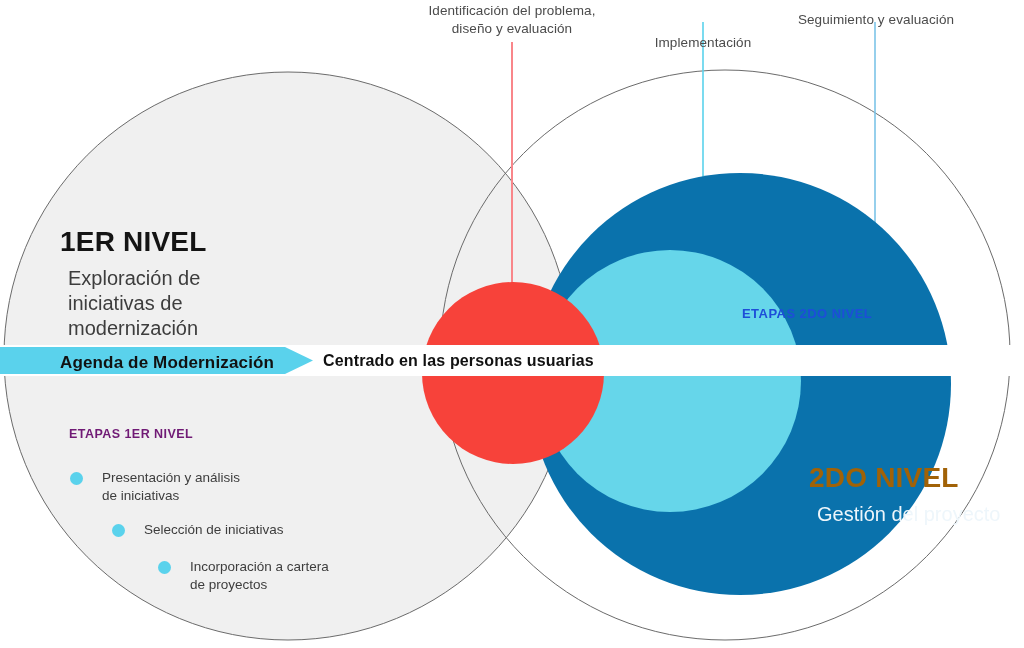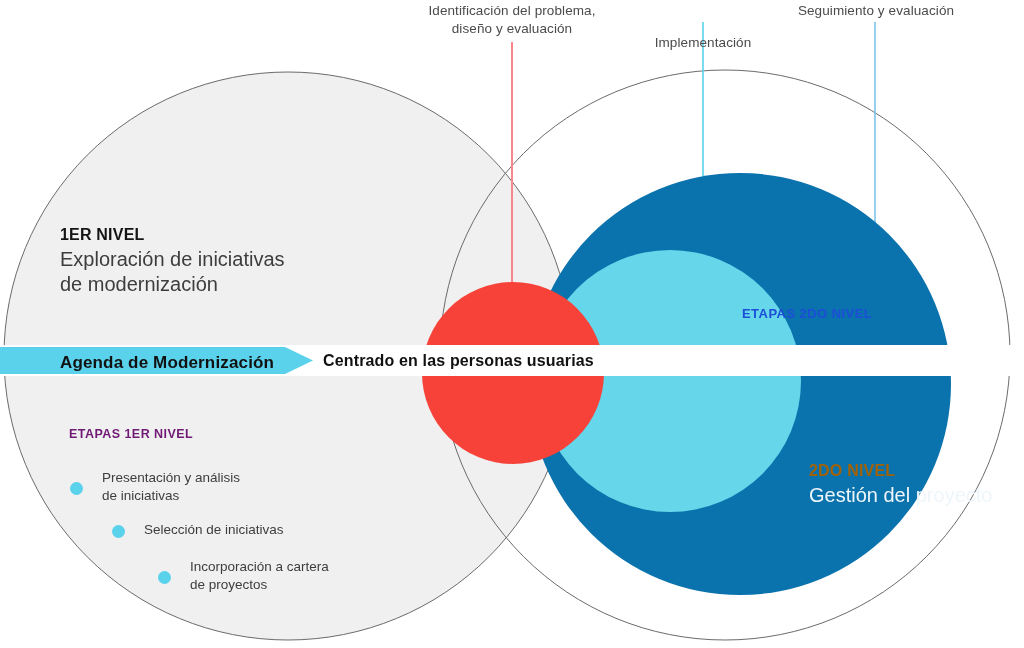--- a/index.html
+++ b/index.html
@@ -17,38 +17,38 @@
     position:absolute;
     font-size:13.5px;
     color:#4b4b4b;
     text-align:center;
     line-height:1.35;
     letter-spacing:0.1px;
     white-space:pre-line;
   }
   #lbl-identificacion{left:397px;top:2px;width:230px;}
   #lbl-implementacion{left:603px;top:2px;width:200px;margin-top:32px;}
-  #lbl-seguimiento{left:766px;top:2px;width:220px;}
+  #lbl-seguimiento{left:766px;top:11px;width:220px;}
 
   
   .lvl-block{position:absolute;}
   #lvl1-block{left:60px;top:226px;width:240px;}
   .lvl-title{
-    font-size:16px;font-weight:bold;color:#141414;letter-spacing:0.2px;
+    font-size:28px;font-weight:bold;color:#141414;letter-spacing:0.2px;
     margin:0 0 3px 0;line-height:1.15;
   }
   .lvl-sub{
-    font-size:20px;color:#3d3d3d;line-height:1.25;margin:0;font-weight:400;
+    font-size:20px;color:#3d3d3d;line-height:1.25;margin:8px;font-weight:400;
   }
 
   #etapas1{
     position:absolute;left:69px;top:427px;
     font-size:12.5px;font-weight:bold;color:#701a75;letter-spacing:0.45px;
   }
-  .bullet-row{position:absolute;display:flex;align-items:center;}
+  .bullet-row{position:absolute;display:flex;align-items:flex-start;}
   .dot{
     width:13px;height:13px;border-radius:50%;background:#5ad2ec;flex:0 0 13px;
     margin-top:3px;
   }
   .bullet-text{
     margin-left:19px;font-size:13.5px;color:#3d3d3d;line-height:1.35;
     white-space:pre-line;
   }
   #bullet-1{left:70px;top:469px;}
   #bullet-2{left:112px;top:521px;}

